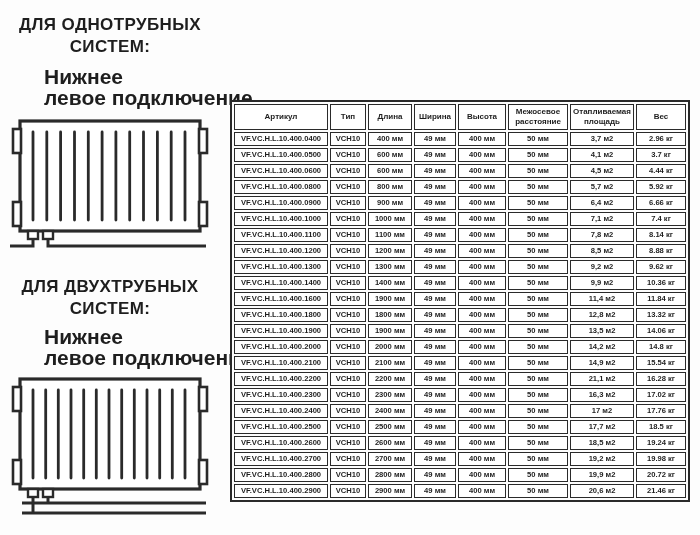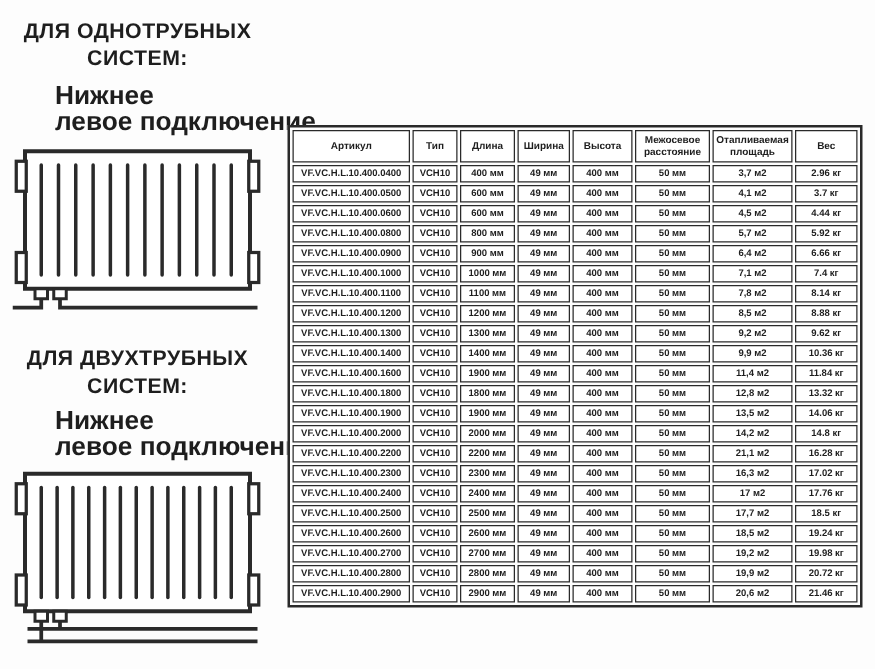--- a/index.html
+++ b/index.html
@@ -338,20 +338,30 @@
           <td>VF.VC.H.L.10.400.2000</td>
           <td>VCH10</td>
           <td>2000 мм</td>
           <td>49 мм</td>
           <td>400 мм</td>
           <td>50 мм</td>
           <td>14,2 м2</td>
           <td>14.8 кг</td>
         </tr>
         <tr>
+          <td>VF.VC.H.L.10.400.2100</td>
+          <td>VCH10</td>
+          <td>2100 мм</td>
+          <td>49 мм</td>
+          <td>400 мм</td>
+          <td>50 мм</td>
+          <td>14,9 м2</td>
+          <td>15.54 кг</td>
+        </tr>
+        <tr>
           <td>VF.VC.H.L.10.400.2200</td>
           <td>VCH10</td>
           <td>2200 мм</td>
           <td>49 мм</td>
           <td>400 мм</td>
           <td>50 мм</td>
           <td>21,1 м2</td>
           <td>16.28 кг</td>
         </tr>
         <tr>

